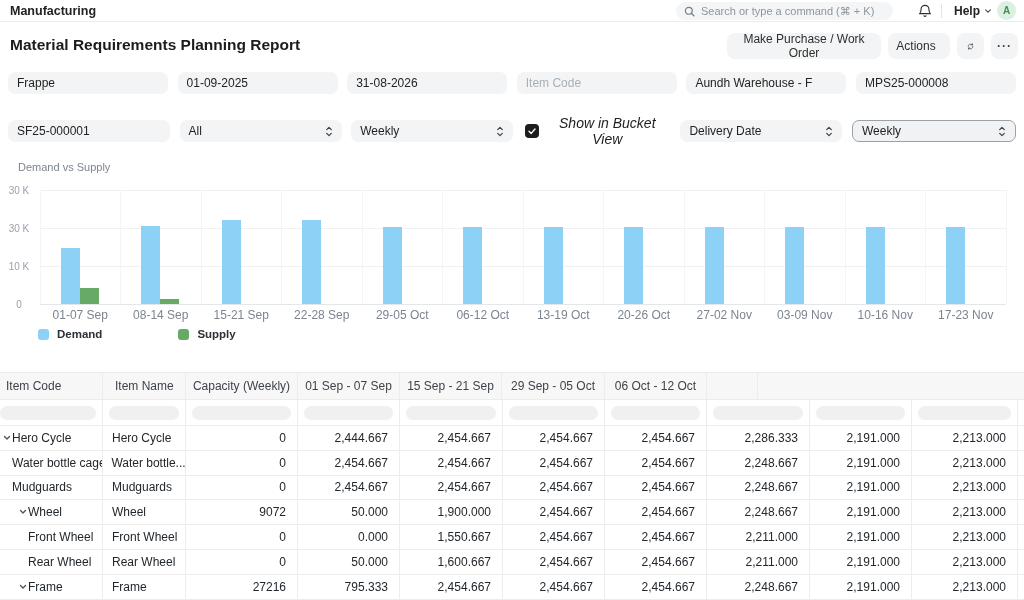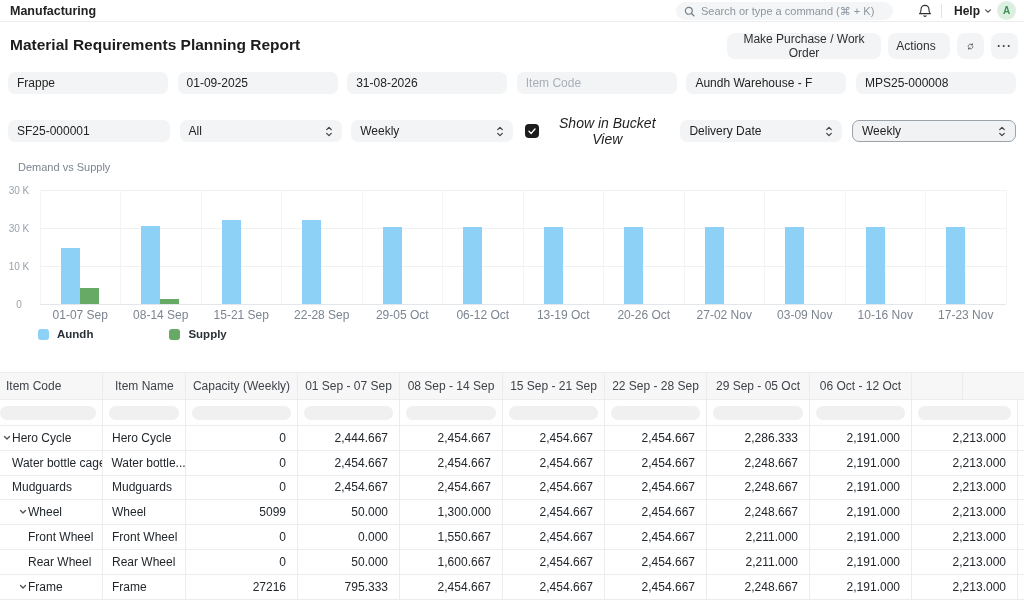--- a/index.html
+++ b/index.html
@@ -260,21 +260,21 @@
       <div class="xlabel" style="left: 523.25px;">13-19 Oct</div>
       <div class="xlabel" style="left: 603.75px;">20-26 Oct</div>
       <div class="xlabel" style="left: 684.25px;">27-02 Nov</div>
       <div class="xlabel" style="left: 764.75px;">03-09 Nov</div>
       <div class="xlabel" style="left: 845.25px;">10-16 Nov</div>
       <div class="xlabel" style="left: 925.75px;">17-23 Nov</div>
     </div>
   <div id="chart-legend">
       <div class="legend-item">
         <span class="legend-swatch" style="background: rgb(141, 210, 246);"></span>
-        <span class="legend-label">Aundh</span>
+        <span class="legend-label">Demand</span>
       </div>
       <div class="legend-item">
         <span class="legend-swatch" style="background: rgb(103, 170, 102);"></span>
         <span class="legend-label">Supply</span>
       </div>
     </div>
 <div class="ylabel" style="top: 27px;">30 K</div>
     <div class="ylabel" style="top: 65px;">30 K</div>
     <div class="ylabel" style="top: 103px;">10 K</div>
     <div class="ylabel" style="top: 141px;">0</div>
@@ -288,28 +288,22 @@
         </div>
         <div class="tcell th-left" style="width: 83px; flex: 0 0 83px;">
           <span>Item Name</span>
         </div>
         <div class="tcell th-center" style="width: 112px; flex: 0 0 112px;">
           <span>Capacity (Weekly)</span>
         </div>
         <div class="tcell th-center" style="width: 102px; flex: 0 0 102px;">
           <span>01 Sep - 07 Sep</span>
         </div>
-        <div class="tcell th-center" style="width: 103px; flex: 0 0 103px;">
-          <span>08 Sep - 14 Sep</span>
-        </div>
         <div class="tcell th-center" style="width: 102px; flex: 0 0 102px;">
           <span>15 Sep - 21 Sep</span>
-        </div>
-        <div class="tcell th-center" style="width: 102px; flex: 0 0 102px;">
-          <span>22 Sep - 28 Sep</span>
         </div>
         <div class="tcell th-center" style="width: 103px; flex: 0 0 103px;">
           <span>29 Sep - 05 Oct</span>
         </div>
         <div class="tcell th-center" style="width: 102px; flex: 0 0 102px;">
           <span>06 Oct - 12 Oct</span>
         </div>
         <div class="tcell th-center" style="width: 51px; flex: 0 0 51px;">
           <span></span>
         </div>
@@ -458,27 +452,27 @@
               <svg width="8" height="8" viewBox="0 0 8 8" fill="none" stroke="#555" stroke-width="1.4" stroke-linecap="round" stroke-linejoin="round">
                 <path d="M1.5 2.5L4 5 6.5 2.5"></path>
               </svg>
             </span>
             <span>Wheel</span>
           </div>
           <div class="tcell cell-text" style="width: 83px; flex: 0 0 83px; padding-left: 9px;">
             <span>Wheel</span>
           </div>
           <div class="tcell cell-num" style="width: 112px; flex: 0 0 112px;">
-            <span>5099</span>
+            <span>9072</span>
           </div>
           <div class="tcell cell-num" style="width: 102px; flex: 0 0 102px;">
             <span>50.000</span>
           </div>
           <div class="tcell cell-num" style="width: 103px; flex: 0 0 103px;">
-            <span>1,300.000</span>
+            <span>1,900.000</span>
           </div>
           <div class="tcell cell-num" style="width: 102px; flex: 0 0 102px;">
             <span>2,454.667</span>
           </div>
           <div class="tcell cell-num" style="width: 102px; flex: 0 0 102px;">
             <span>2,454.667</span>
           </div>
           <div class="tcell cell-num" style="width: 103px; flex: 0 0 103px;">
             <span>2,248.667</span>
           </div>

